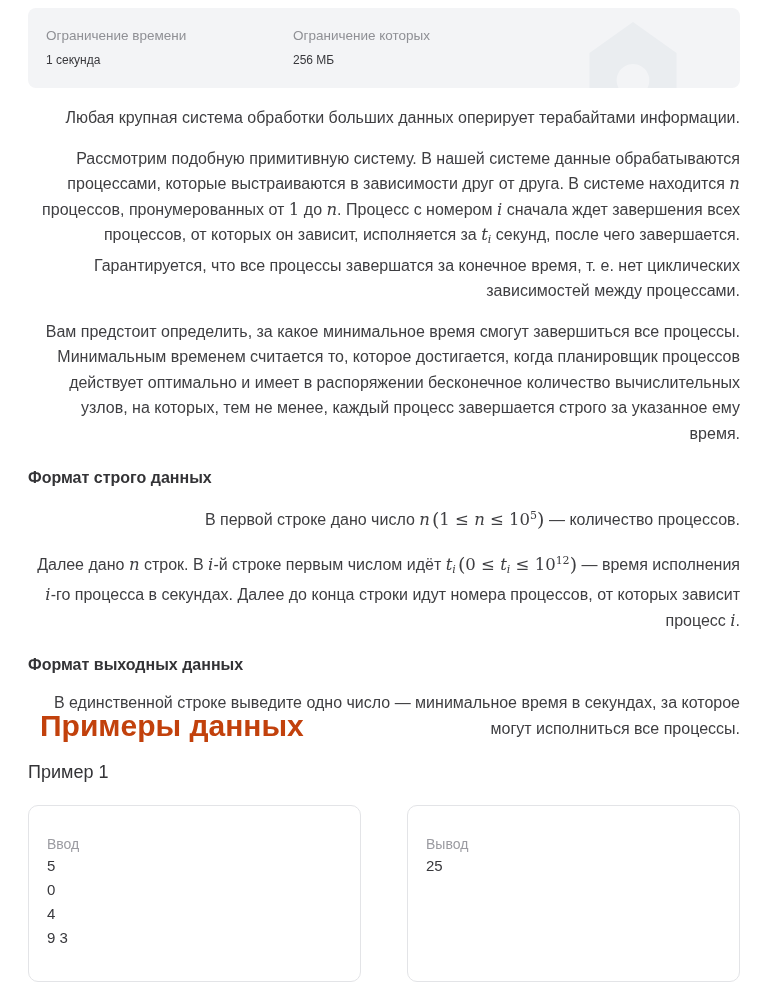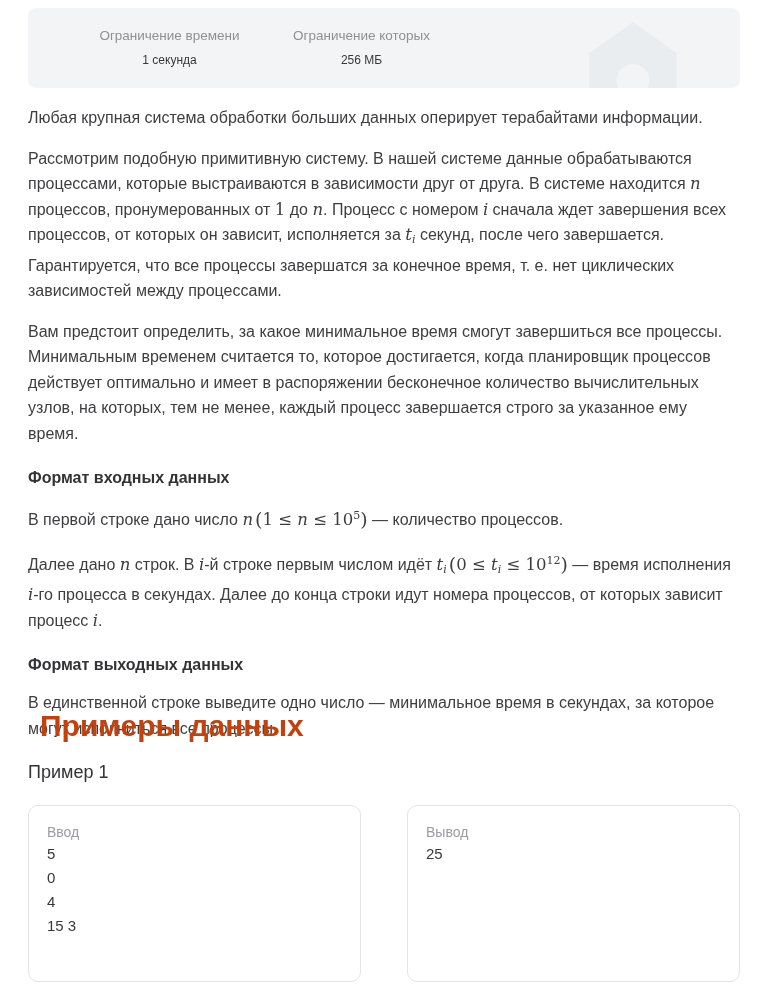--- a/index.html
+++ b/index.html
@@ -19,38 +19,39 @@
     margin-top: 8px;
     height: 80px;
     background: #f3f4f6;
     border-radius: 8px;
     position: relative;
     overflow: hidden;
     display: flex;
     box-sizing: border-box;
     padding: 19px 18px 0 18px;
   }
-  .limit-col { display: flex; flex-direction: column; text-align: center; }
+  .limit-col { display: flex; flex-direction: column; }
   .limit-col.time { width: 247px; }
   .limit-label { font-size: 13.5px; color: #8f9095; line-height: 17px; }
   .limit-value { font-size: 12px; color: #38383c; line-height: 21px; margin-top: 6px; }
   .watermark {
     position: absolute;
     top: 14px;
     right: 47px;
     width: 120px;
     height: 70px;
   }
 
   
   p.stmt {
     font-size: 16px;
     line-height: 25.5px;
     margin: 15px 0;
     color: #3e3e41;
+    text-align: right;
   }
   p.first { margin-top: 17px; }
   h3.fmt {
     font-size: 16px;
     line-height: 20px;
     font-weight: bold;
     color: #333336;
     margin: 22px 0 14px 0;
   }
 
@@ -73,21 +74,21 @@
   }
   .samples {
     position: absolute; left: 28px; top: 805px; width: 712px;
     display: grid; grid-template-columns: 1fr 1fr; gap: 46px;
   }
   .sample-box {
     border: 1px solid #e3e4e7;
     border-radius: 10px;
     height: 177px;
     box-sizing: border-box;
-    padding: 16px 18px;
+    padding: 28px 18px;
     background: #ffffff;
     overflow: hidden;
   }
   .sample-label { font-size: 14px; line-height: 20px; color: #9b9ba1; }
   .sample-line { font-size: 15px; line-height: 24px; color: #38383c; white-space: pre; }
 </style>
 </head>
 <body>
 
 <div class="content">
@@ -105,40 +106,40 @@
       <path fill="#eaedf0" fill-rule="evenodd" d="M60 0 L116 40 L116 90 L4 90 L4 40 Z M60 54 a21 21 0 1 0 0.001 0 Z"></path>
     </svg>
   </div>
 
   <p class="stmt first"><span>Любая крупная система обработки больших данных оперирует терабайтами информации.</span></p>
 
   <p class="stmt"><span>Рассмотрим подобную примитивную систему. В нашей системе данные обрабатываются процессами, которые выстраиваются в зависимости друг от друга. В системе находится </span><span class="mvar">n</span><span> процессов, пронумерованных от </span><span class="mrm">1</span><span> до </span><span class="mvar">n</span><span>. Процесс с номером </span><span class="mvar">i</span><span> сначала ждет завершения всех процессов, от которых он зависит, исполняется за </span><span><span class="mvar">t</span><sub class="mvar">i</sub></span><span> секунд, после чего завершается. Гарантируется, что все процессы завершатся за конечное время, т. е. нет циклических зависимостей между процессами.</span></p>
 
   <p class="stmt"><span>Вам предстоит определить, за какое минимальное время смогут завершиться все процессы. Минимальным временем считается то, которое достигается, когда планировщик процессов действует оптимально и имеет в распоряжении бесконечное количество вычислительных узлов, на которых, тем не менее, каждый процесс завершается строго за указанное ему время.</span></p>
 
-  <h3 class="fmt">Формат входных данных</h3>
+  <h3 class="fmt">Формат строго данных</h3>
 
   <p class="stmt"><span>В первой строке дано число </span><span class="mvar">n</span><span class="mgroup"><span class="paren">(</span><span class="mrm">1 ≤ </span><span class="mvar">n</span><span class="mrm"> ≤ 10</span><sup class="mrm">5</sup><span class="paren">)</span></span><span> — количество процессов.</span></p>
 
   <p class="stmt"><span>Далее дано </span><span class="mvar">n</span><span> строк. В </span><span class="mvar">i</span><span>-й строке первым числом идёт </span><span><span class="mvar">t</span><sub class="mvar">i</sub></span><span class="mgroup"><span class="paren">(</span><span class="mrm">0 ≤ </span><span class="mvar">t</span><sub class="mvar">i</sub><span class="mrm"> ≤ 10</span><sup class="mrm">12</sup><span class="paren">)</span></span><span> — время исполнения </span><span class="mvar">i</span><span>-го процесса в секундах. Далее до конца строки идут номера процессов, от которых зависит процесс </span><span class="mvar">i</span><span>.</span></p>
 
   <h3 class="fmt">Формат выходных данных</h3>
 
   <p class="stmt"><span>В единственной строке выведите одно число — минимальное время в секундах, за которое могут исполниться все процессы.</span></p>
 
 </div>
 
 <h1 class="examples-title">Примеры данных</h1>
 <h2 class="example-title">Пример 1</h2>
 
 <div class="samples">
   <div class="sample-box">
     <div class="sample-label">Ввод</div>
     <div class="sample-line">5</div>
     <div class="sample-line">0</div>
     <div class="sample-line">4</div>
-    <div class="sample-line">15 3</div>
+    <div class="sample-line">9 3</div>
   </div>
   <div class="sample-box">
     <div class="sample-label">Вывод</div>
     <div class="sample-line">25</div>
   </div>
 </div>
 
 </body></html>

